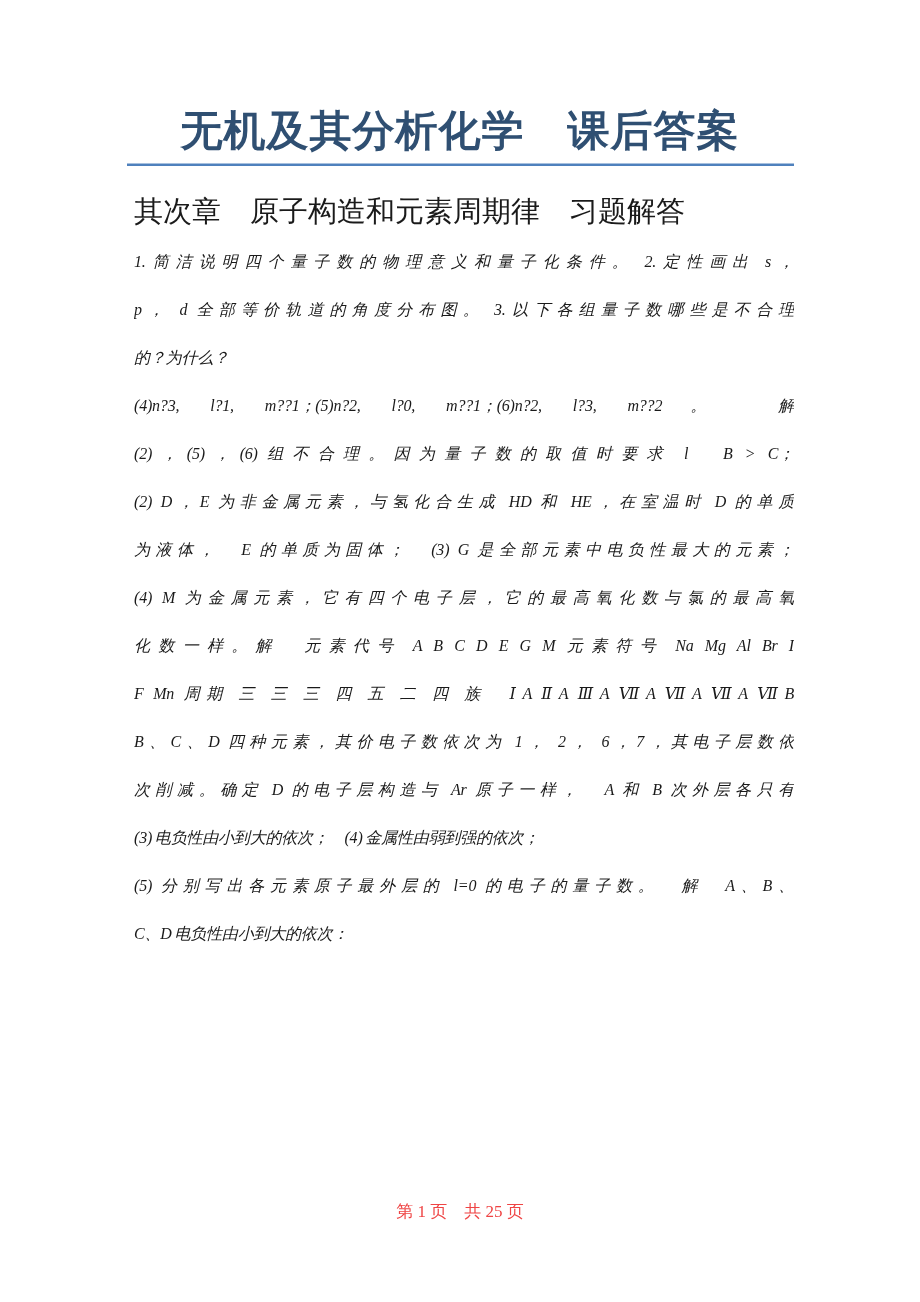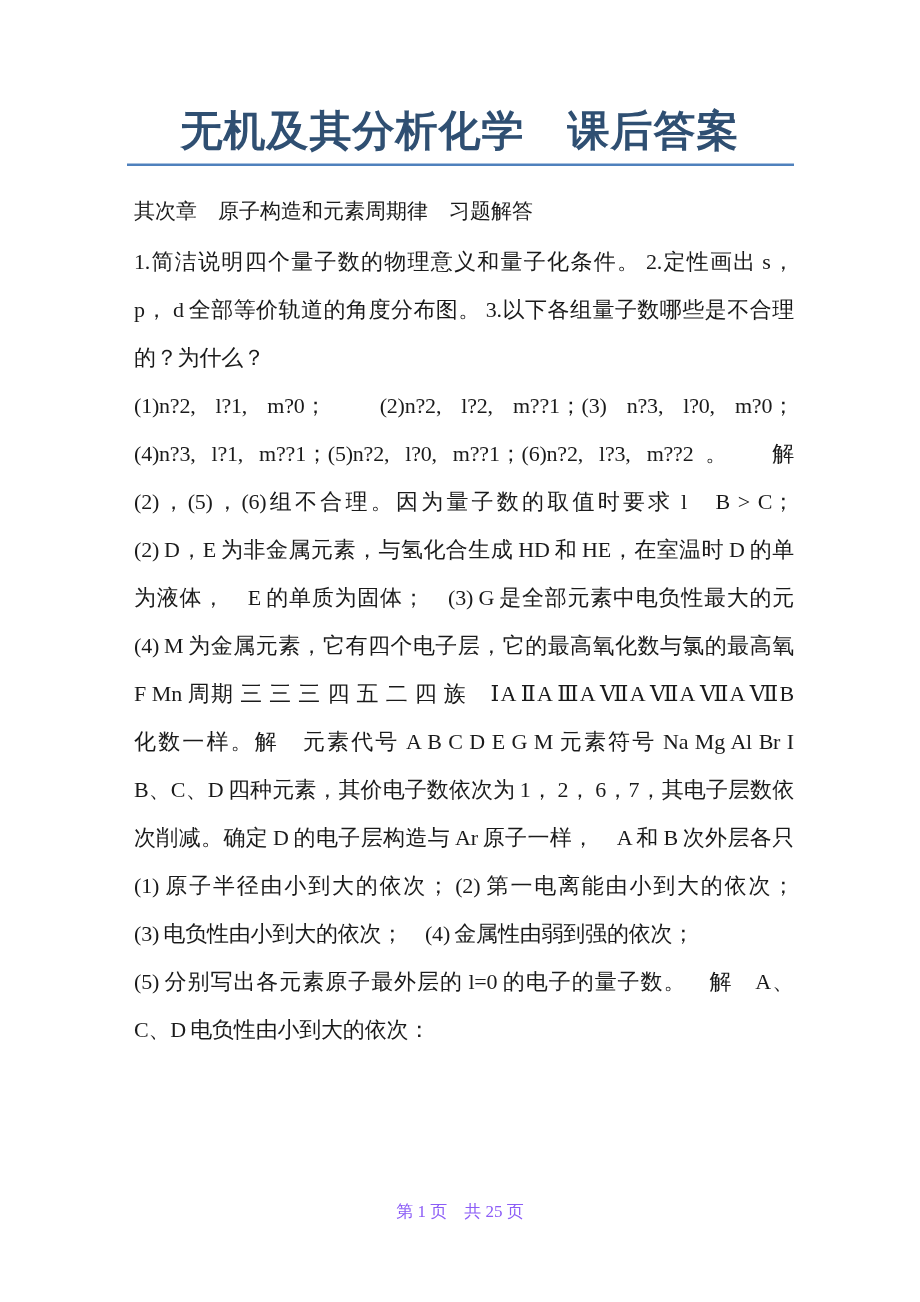--- a/index.html
+++ b/index.html
@@ -30,77 +30,76 @@
     left: 127px;
     width: 667px;
     height: 3px;
     background: linear-gradient(to bottom, #a7c0de 0%, #a7c0de 45%, #4f81bd 45%, #4f81bd 100%);
   }
   .section-heading {
     position: absolute;
     top: 197px;
     left: 134px;
     width: 660px;
-    font-size: 21px;
+    font-size: 29px;
     line-height: 28px;
   }
   .lines {
     position: absolute;
     top: 238px;
     left: 134px;
     width: 660px;
   }
   .line {
     height: 48px;
     line-height: 48px;
-    font-size: 22px;
+    font-size: 16px;
     letter-spacing: -0.2px;
     word-spacing: -1px;
     overflow: hidden;
     text-align: left;
     white-space: normal;
+    font-style: italic;
   }
   .line.fill {
     text-align: justify;
     text-align-last: justify;
   }
   .footer {
     position: absolute;
     top: 1200px;
     left: 0;
     width: 100%;
     text-align: center;
     font-size: 17px;
-    color: #8b5cf6;
+    color: #ef4444;
   }
 </style>
 </head>
 <body>
 
 <div class="page">
   <h1 class="doc-title">无机及其分析化学　课后答案</h1>
 
   <div class="divider"></div>
 
   <div class="section-heading">其次章　原子构造和元素周期律　习题解答</div>
 
   <div class="lines">
       <div class="line fill">1.简洁说明四个量子数的物理意义和量子化条件。 2.定性画出 s，</div>
       <div class="line fill">p， d 全部等价轨道的角度分布图。 3.以下各组量子数哪些是不合理</div>
       <div class="line">的？为什么？</div>
-      <div class="line fill">(1)n?2, l?1, m?0；　(2)n?2, l?2, m??1；(3) n?3, l?0, m?0；</div>
       <div class="line fill">(4)n?3, l?1, m??1；(5)n?2, l?0, m??1；(6)n?2, l?3, m??2。　解</div>
       <div class="line fill">(2)，(5)，(6)组不合理。因为量子数的取值时要求 l　B &gt; C；</div>
       <div class="line fill">(2) D，E 为非金属元素，与氢化合生成 HD 和 HE，在室温时 D 的单质</div>
       <div class="line fill">为液体，　E 的单质为固体；　(3) G 是全部元素中电负性最大的元素；</div>
       <div class="line fill">(4) M 为金属元素，它有四个电子层，它的最高氧化数与氯的最高氧</div>
+      <div class="line fill">化数一样。解　元素代号 A B C D E G M 元素符号 Na Mg Al Br I</div>
       <div class="line fill">F Mn 周期 三 三 三 四 五 二 四 族　ⅠA ⅡA ⅢA ⅦA ⅦA ⅦA ⅦB</div>
-      <div class="line fill">化数一样。解　元素代号 A B C D E G M 元素符号 Na Mg Al Br I</div>
       <div class="line fill">B、C、D 四种元素，其价电子数依次为 1， 2， 6，7，其电子层数依</div>
       <div class="line fill">次削减。确定 D 的电子层构造与 Ar 原子一样，　A 和 B 次外层各只有</div>
-      <div class="line fill">(1) 原子半径由小到大的依次； (2) 第一电离能由小到大的依次；</div>
       <div class="line">(3) 电负性由小到大的依次；　(4) 金属性由弱到强的依次；</div>
       <div class="line fill">(5) 分别写出各元素原子最外层的 l=0 的电子的量子数。　解　A、B、</div>
       <div class="line">C、D 电负性由小到大的依次：</div>
     </div>
 
   <div class="footer">第 1 页　共 25 页</div>
 </div>
 
 </body></html>

